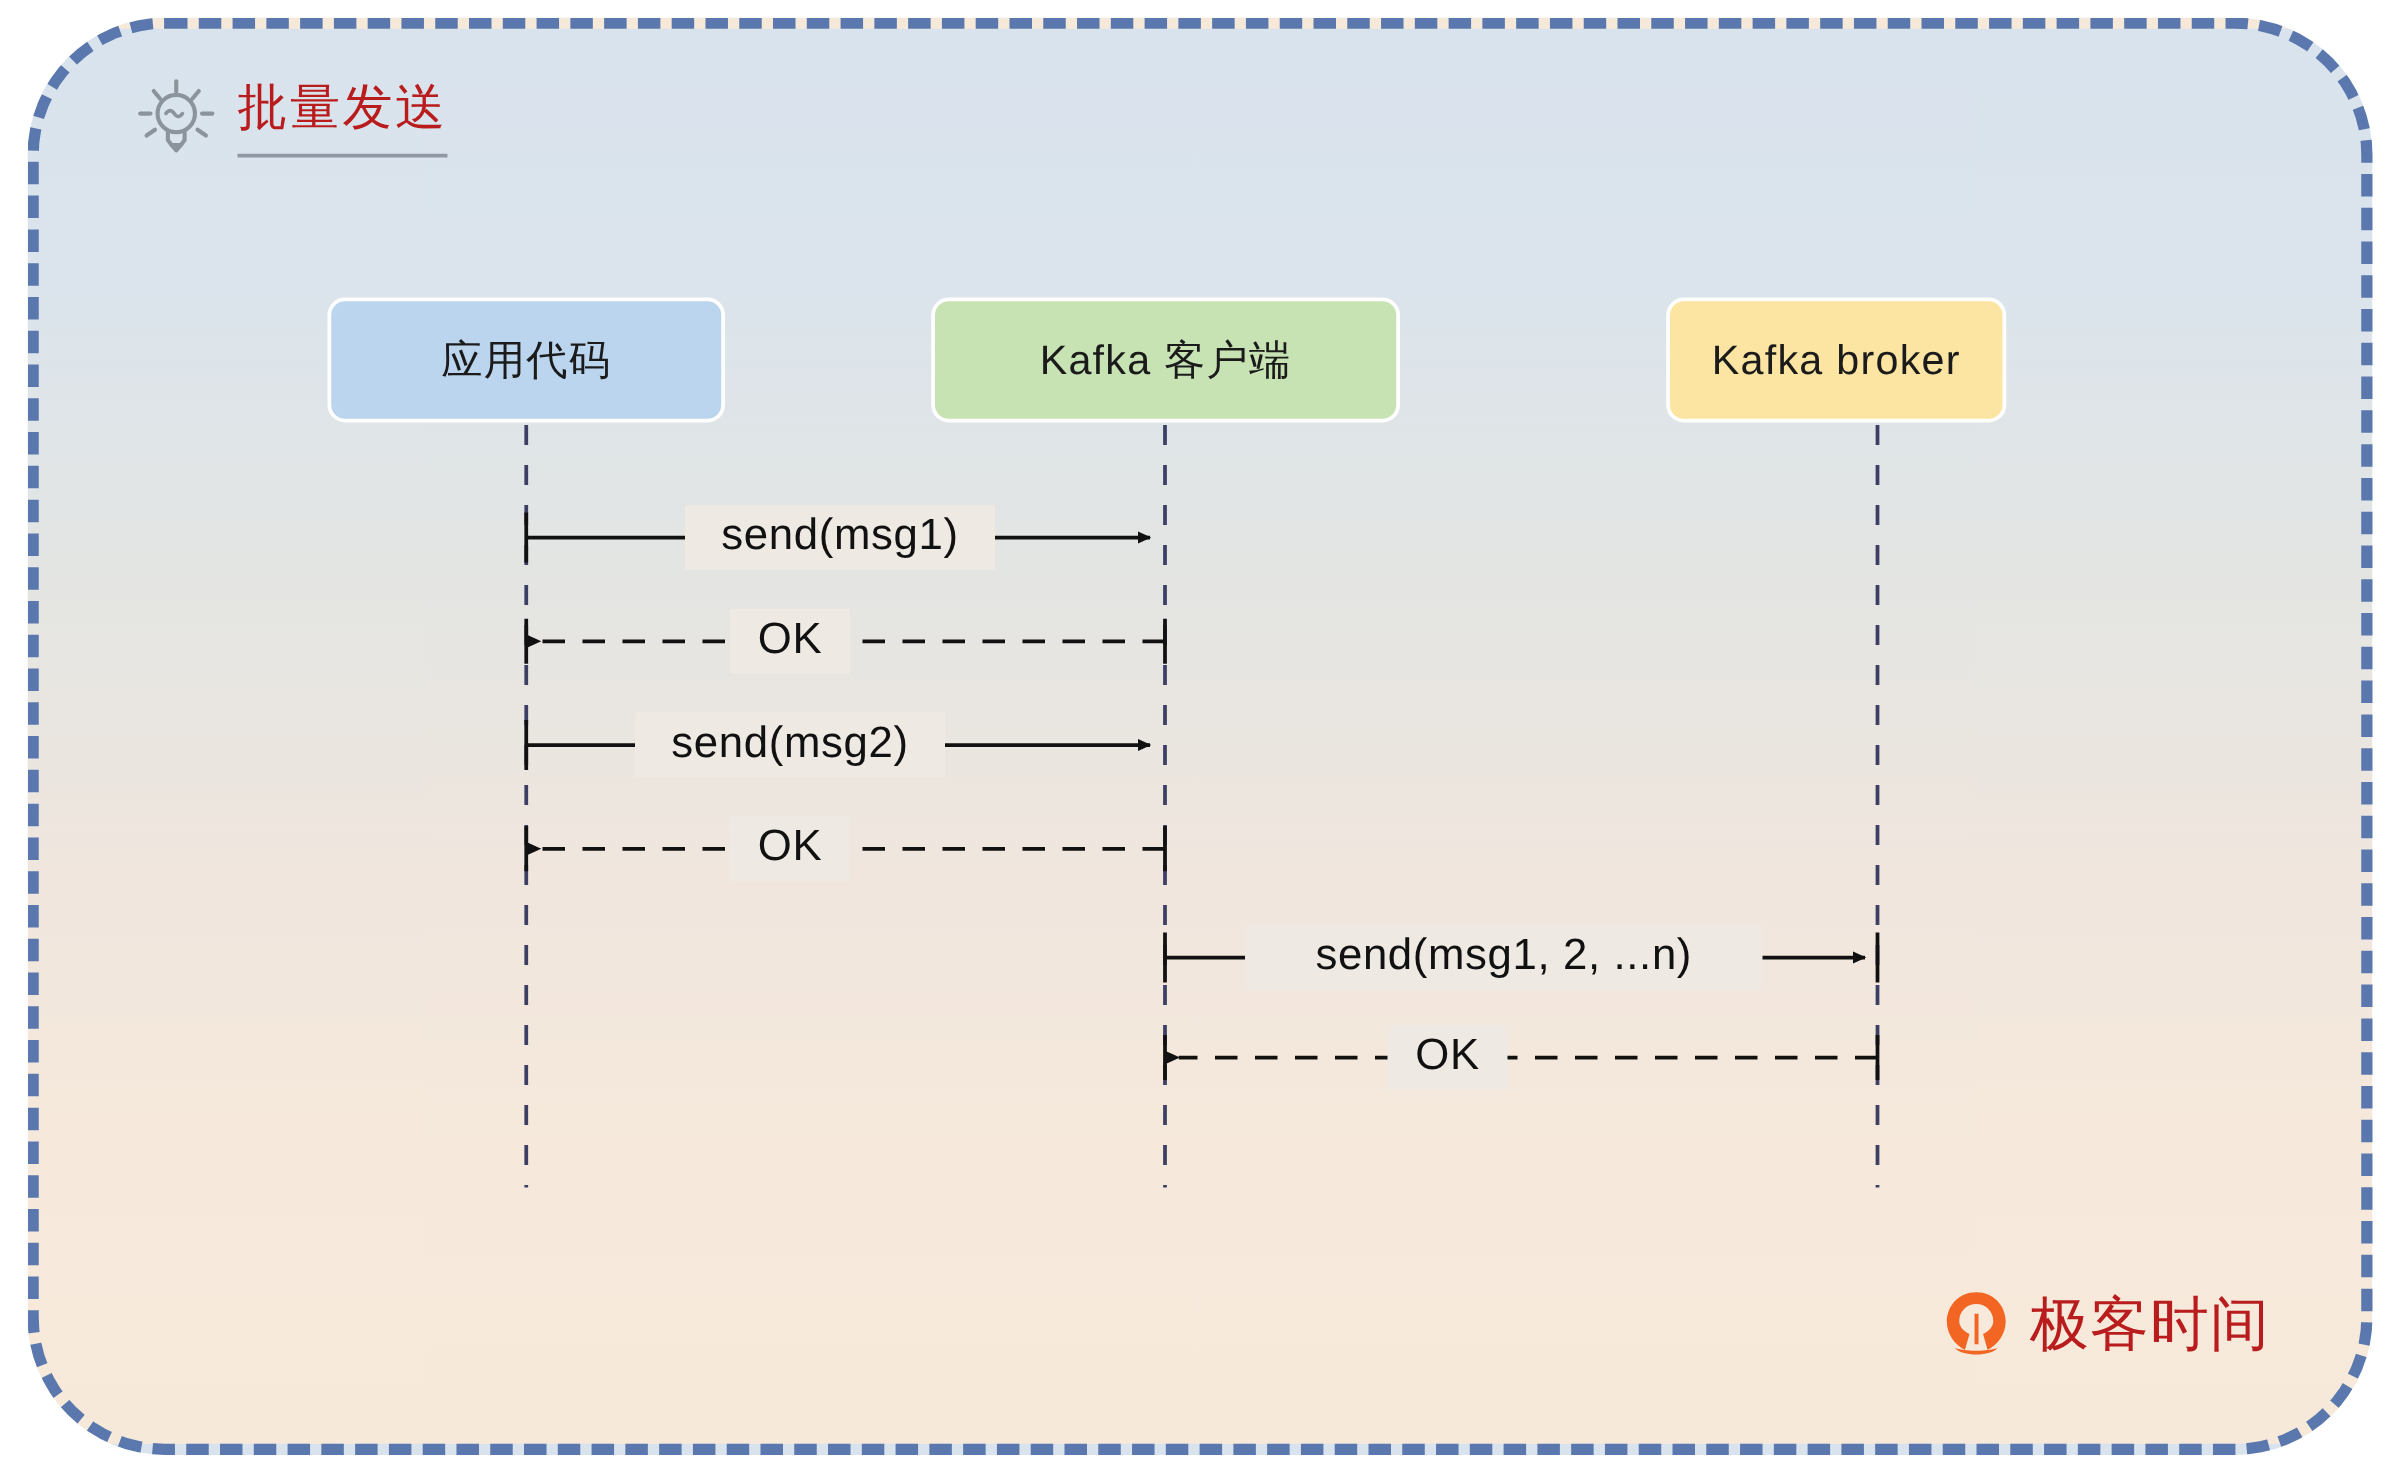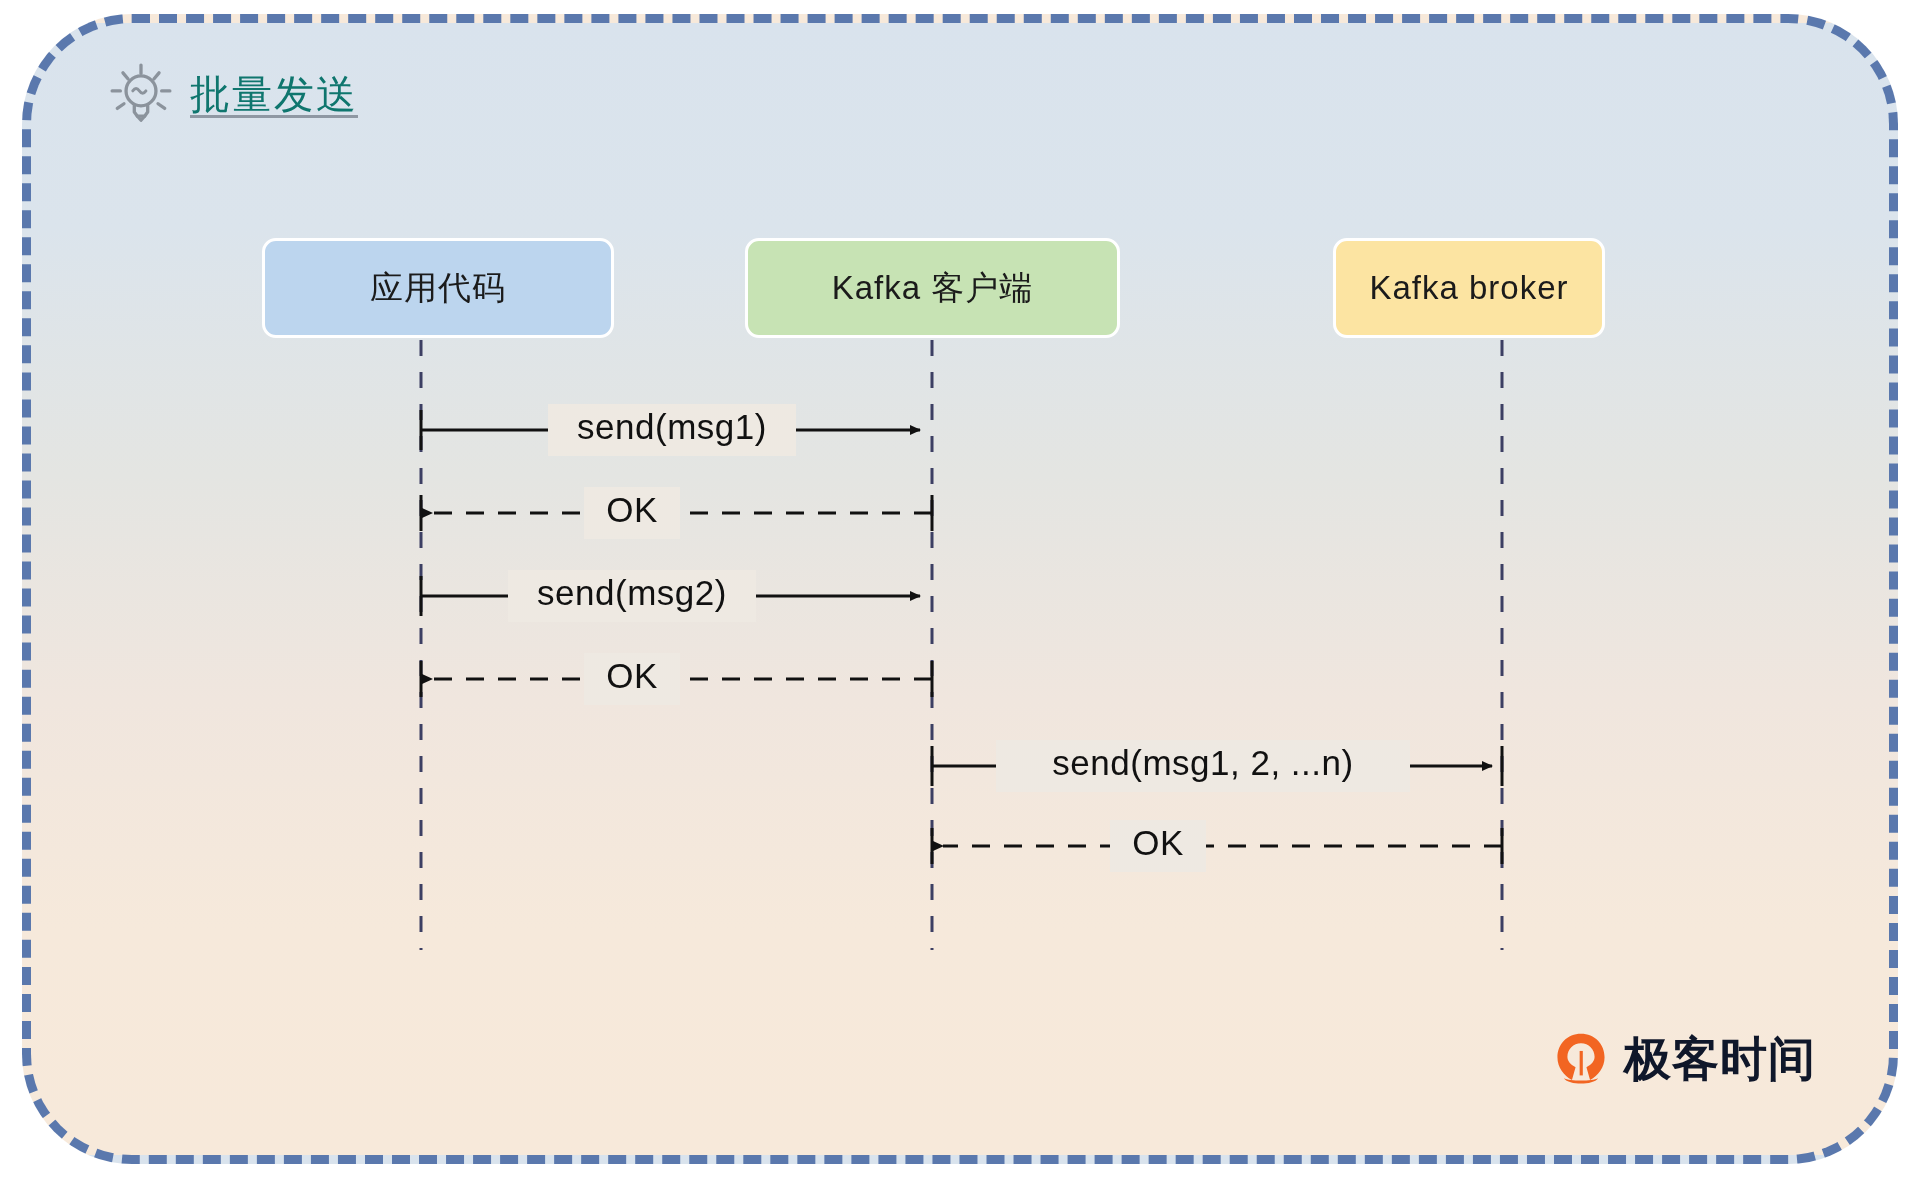--- a/index.html
+++ b/index.html
@@ -49,44 +49,44 @@
     align-items: center;
     gap: 16px;
   }
   .bulb-icon {
     width: 66px;
     height: 66px;
     display: block;
   }
   .header-title {
     font-size: 40px;
-    color: #0f766e;
+    color: #b91c1c;
     letter-spacing: 2px;
     border-bottom: 3px solid #8f98a3;
-    padding-bottom: 0;
+    padding-bottom: 16px;
     line-height: 1.05;
     white-space: nowrap;
   }
 
   
   .actor {
     position: absolute;
     box-sizing: border-box;
     height: 100px;
     border-radius: 14px;
     border: 3px solid #ffffff;
     display: flex;
     align-items: center;
     justify-content: center;
     font-size: 33px;
     color: #1b1b1b;
     letter-spacing: 1px;
     white-space: nowrap;
   }
-  .actor-0 { left: 262px;  top: 238px; width: 352px; background: #bcd5ee; }
+  .actor-0 { left: 262px;  top: 238px; width: 318px; background: #bcd5ee; }
   .actor-1 { left: 745px;  top: 238px; width: 375px; background: #c7e3b4; }
   .actor-2 { left: 1333px; top: 238px; width: 272px; background: #fce4a2; }
 
   
   #seq-svg {
     position: absolute;
     left: 0;
     top: 0;
     width: 1920px;
     height: 1182px;
@@ -131,24 +131,24 @@
     align-items: center;
     gap: 14px;
   }
   .brand-mark {
     width: 58px;
     height: 58px;
     display: block;
   }
   .brand-text {
     font-size: 47px;
-    color: #0f172a;
+    color: #b91c1c;
     letter-spacing: 1px;
     white-space: nowrap;
-    font-weight: 700;
+    font-weight: 400;
   }
 </style>
 </head>
 <body>
 
 <div id="canvas">
   <div class="frame"></div>
 
   <div class="header">
     <span class="bulb-icon-wrap">

